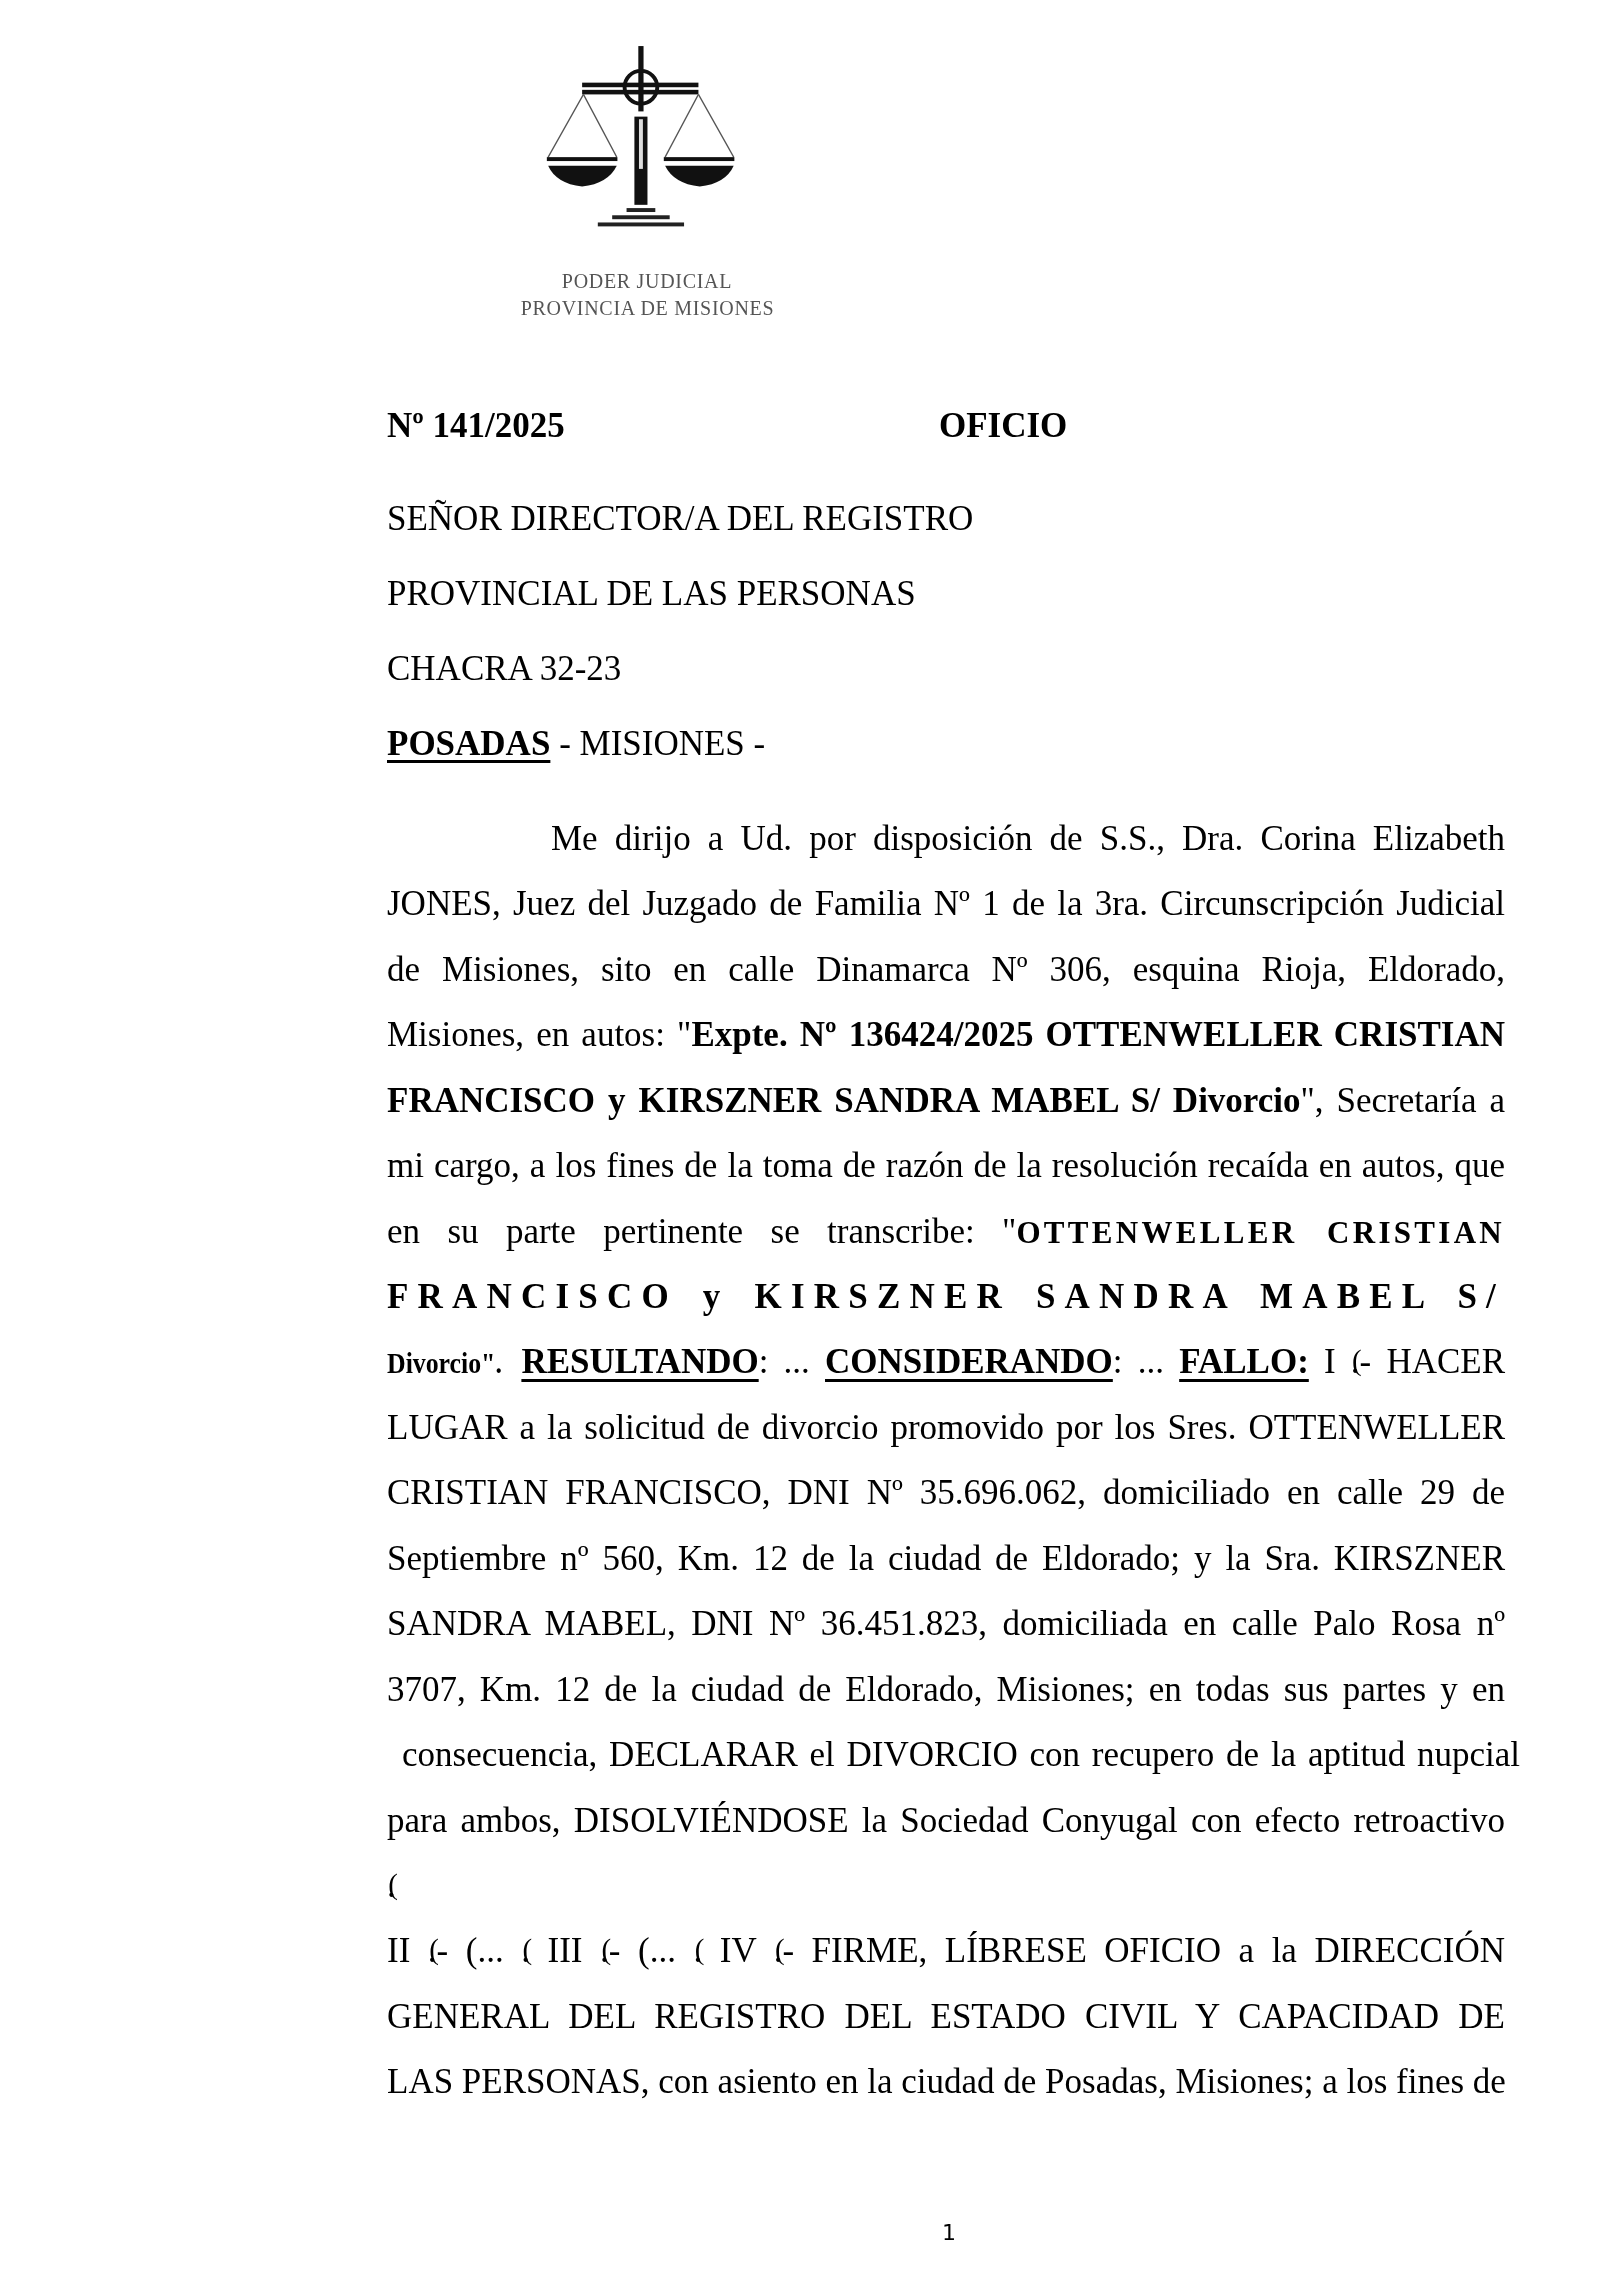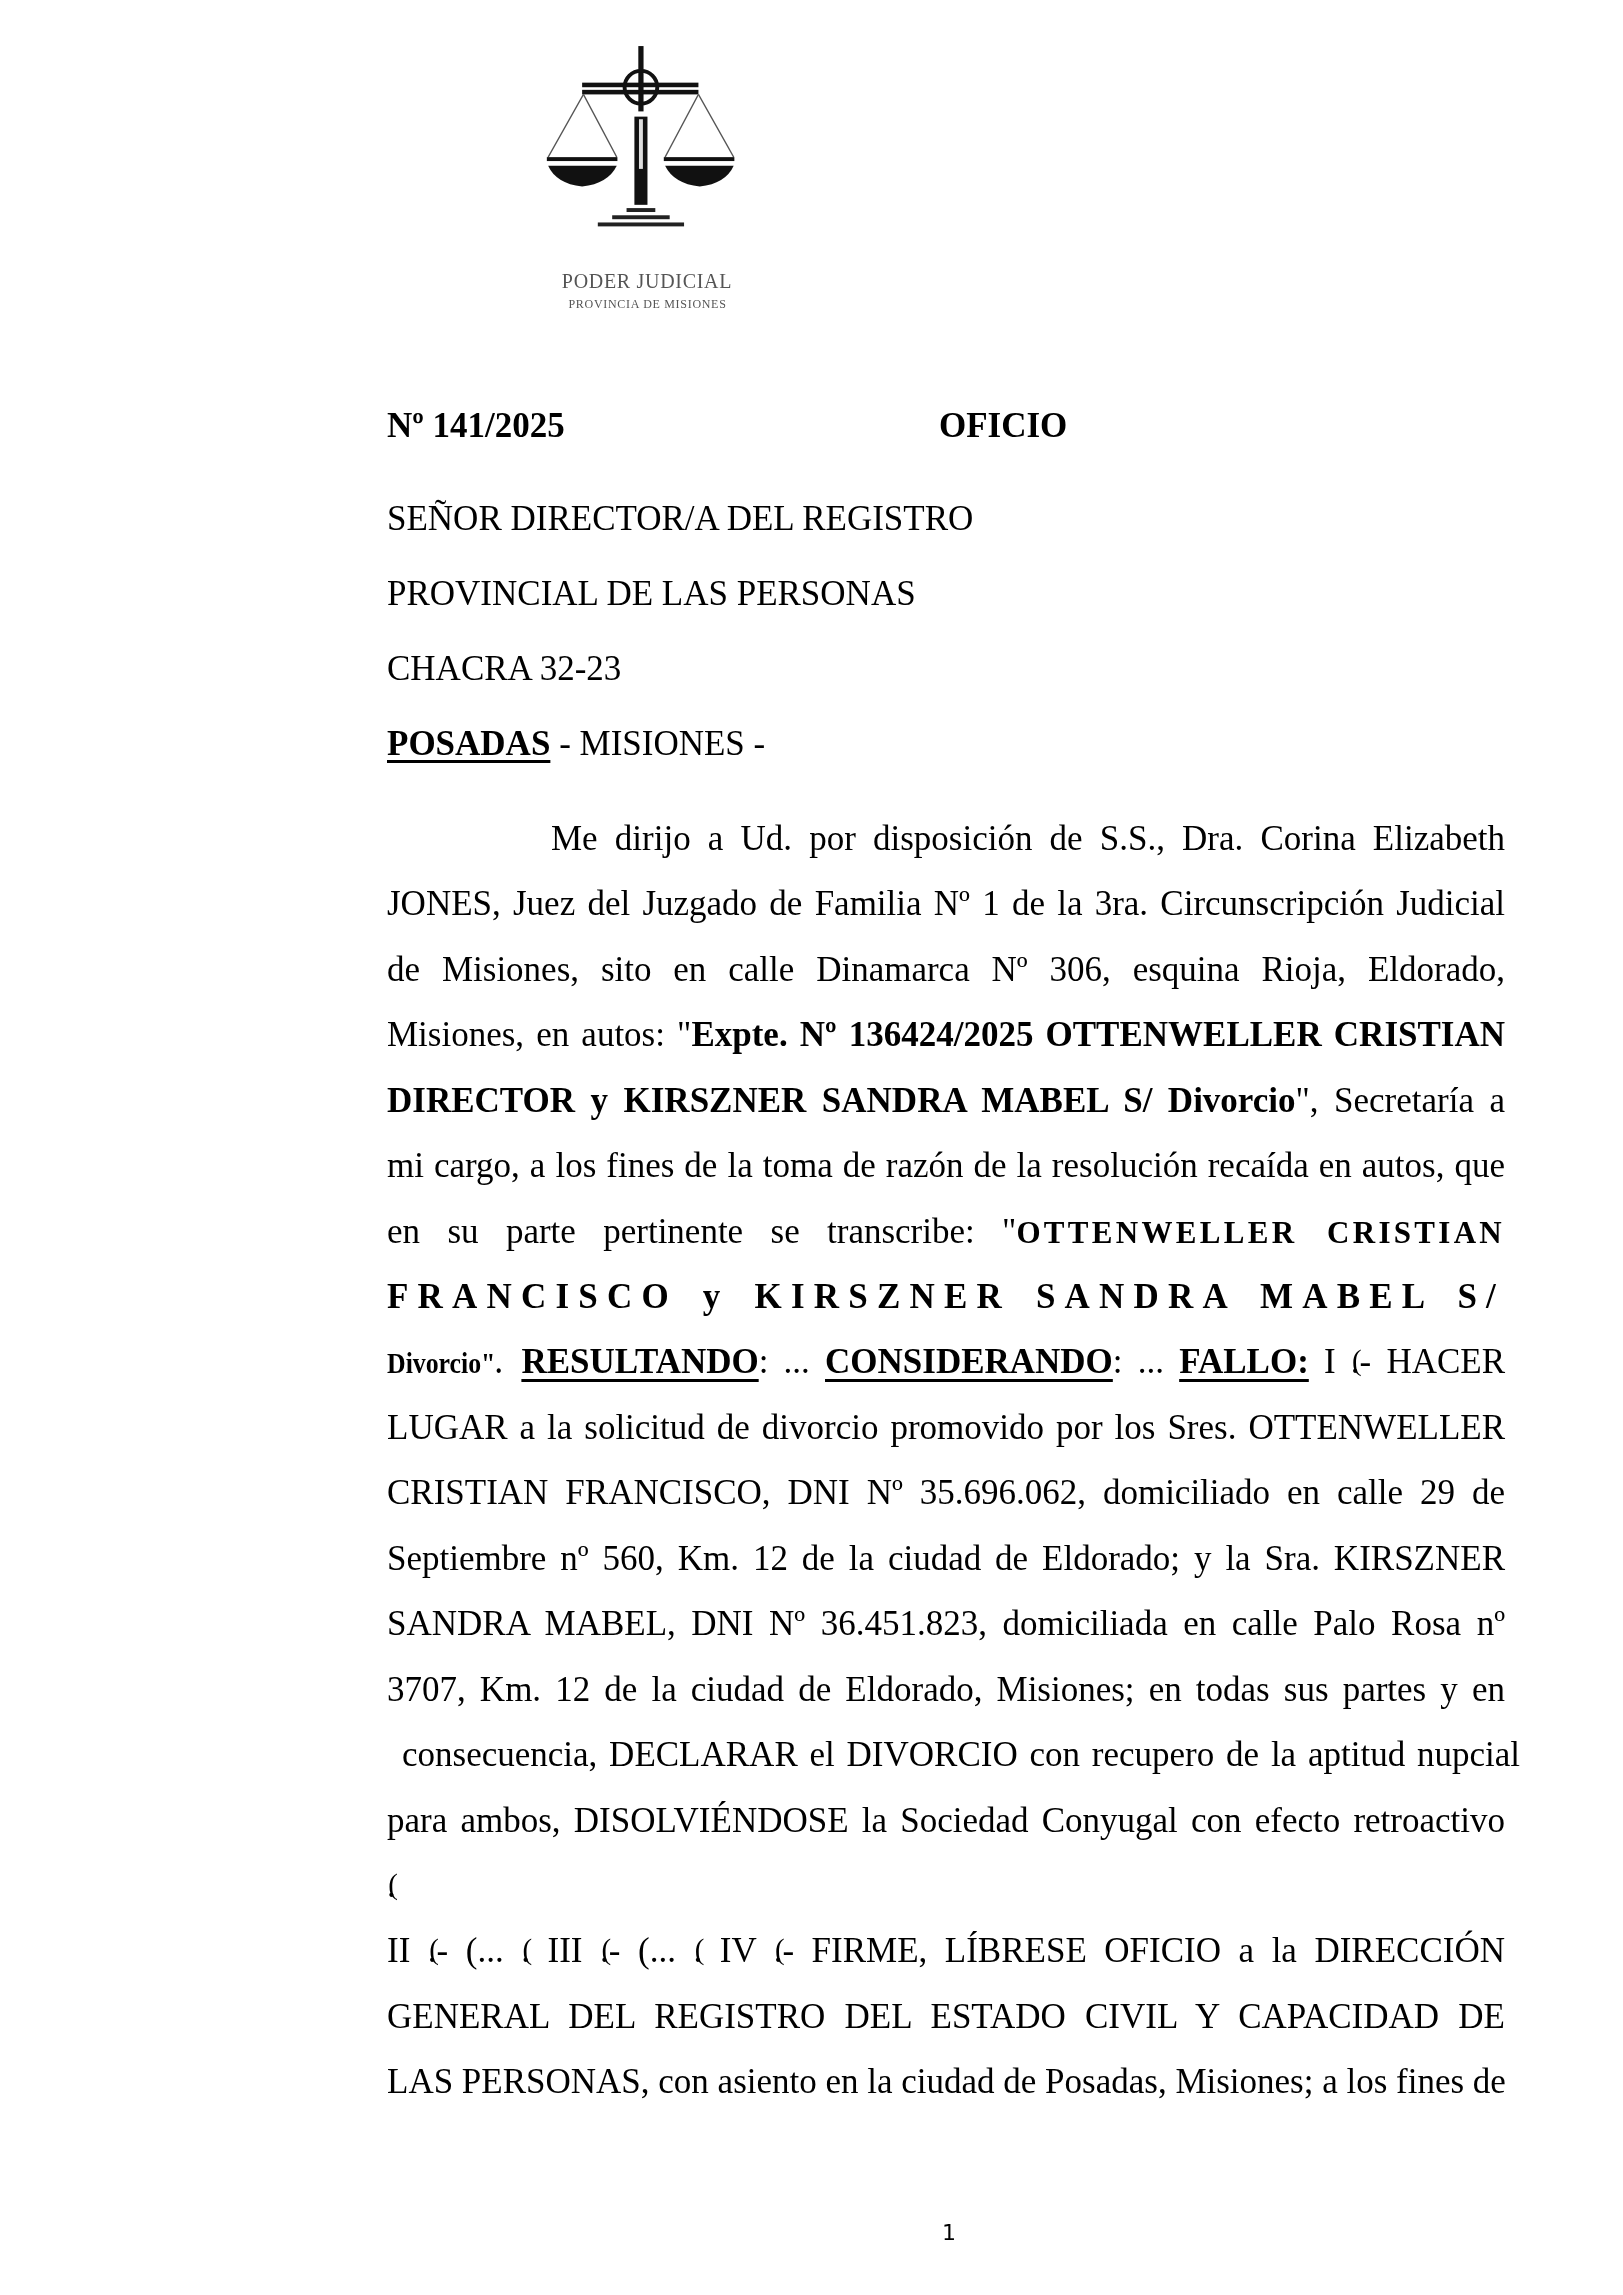--- a/index.html
+++ b/index.html
@@ -10,21 +10,21 @@
     .page { position: absolute; left: 0; top: 0; width: 1623px; height: 2295px; background: #ffffff; }
 
     
     .logo { position: absolute; left: 510px; top: 33px; width: 288px; height: 262px; }
     .logo svg { position: absolute; left: 0; top: 0; }
     .logo-line1, .logo-line2 {
       position: absolute; font-family: "Liberation Serif", serif; color: #555555;
       white-space: nowrap; letter-spacing: 0.7px; text-align: center; margin-top: 42px;
     }
     .logo-line1 { left: 39px; width: 196px; top: 195px; font-size: 20px; }
-    .logo-line2 { left: 0px; width: 275px; top: 222px; font-size: 12px; }
+    .logo-line2 { left: 0px; width: 275px; top: 222px; font-size: 20px; }
 
     
     .hdr { position: absolute; font-size: 35px; line-height: 1; white-space: nowrap; }
     .bold { font-weight: bold; }
     .u { text-decoration: underline; text-decoration-thickness: 2.6px; text-underline-offset: 5.2px; }
 
     
     .line {
       position: absolute; left: 387px; width: 1118px; height: 46px;
       font-size: 35px; line-height: 46px; white-space: nowrap;
@@ -90,21 +90,21 @@
   <div class="hdr" style="left:387px; top:651px;">CHACRA 32-23</div>
   <div class="hdr" style="left:387px; top:726px;">
     <span class="bold u">POSADAS</span><span> - MISIONES -</span>
   </div>
 
   <div id="body-lines">
       <div class="line indent" style="top: 816px;"><span>Me dirijo a Ud. por disposición de S.S., Dra. Corina Elizabeth</span></div>
       <div class="line" style="top: 881px;"><span>JONES, Juez del Juzgado de Familia Nº 1 de la 3ra. Circunscripción Judicial</span></div>
       <div class="line" style="top: 947px;"><span>de Misiones, sito en calle Dinamarca Nº 306, esquina Rioja, Eldorado,</span></div>
       <div class="line" style="top: 1012px;"><span>Misiones, en autos: "</span><span class="seg-bold">Expte. Nº 136424/2025 OTTENWELLER CRISTIAN</span></div>
-      <div class="line" style="top: 1078px;"><span class="seg-bold">DIRECTOR y KIRSZNER SANDRA MABEL S/ Divorcio</span><span>", Secretaría a</span></div>
+      <div class="line" style="top: 1078px;"><span class="seg-bold">FRANCISCO y KIRSZNER SANDRA MABEL S/ Divorcio</span><span>", Secretaría a</span></div>
       <div class="line" style="top: 1143px;"><span>mi cargo, a los fines de la toma de razón de la resolución recaída en autos, que</span></div>
       <div class="line" style="top: 1209px;"><span>en su parte pertinente se transcribe: "</span><span class="seg-spaced">OTTENWELLER CRISTIAN</span></div>
       <div class="line" style="top: 1274px;"><span class="seg-bigspaced">FRANCISCO y KIRSZNER SANDRA MABEL S/</span></div>
       <div class="line" style="top: 1339px;"><span class="seg-cond">Divorcio".</span><span> </span><span class="seg-bold seg-under">RESULTANDO</span><span>: ... </span><span class="seg-bold seg-under">CONSIDERANDO</span><span>: ... </span><span class="seg-bold seg-under">FALLO:</span><span> I </span><span class="sup-paren"><span>(</span></span><span>.- HACER</span></div>
       <div class="line" style="top: 1405px;"><span>LUGAR a la solicitud de divorcio promovido por los Sres. OTTENWELLER</span></div>
       <div class="line" style="top: 1470px;"><span>CRISTIAN FRANCISCO, DNI Nº 35.696.062, domiciliado en calle 29 de</span></div>
       <div class="line" style="top: 1536px;"><span>Septiembre nº 560, Km. 12 de la ciudad de Eldorado; y la Sra. KIRSZNER</span></div>
       <div class="line" style="top: 1601px;"><span>SANDRA MABEL, DNI Nº 36.451.823, domiciliada en calle Palo Rosa nº</span></div>
       <div class="line" style="top: 1667px;"><span>3707, Km. 12 de la ciudad de Eldorado, Misiones; en todas sus partes y en</span></div>
       <div class="line" style="top: 1732px; margin-left: 15px;"><span>consecuencia, DECLARAR el DIVORCIO con recupero de la aptitud nupcial</span></div>

